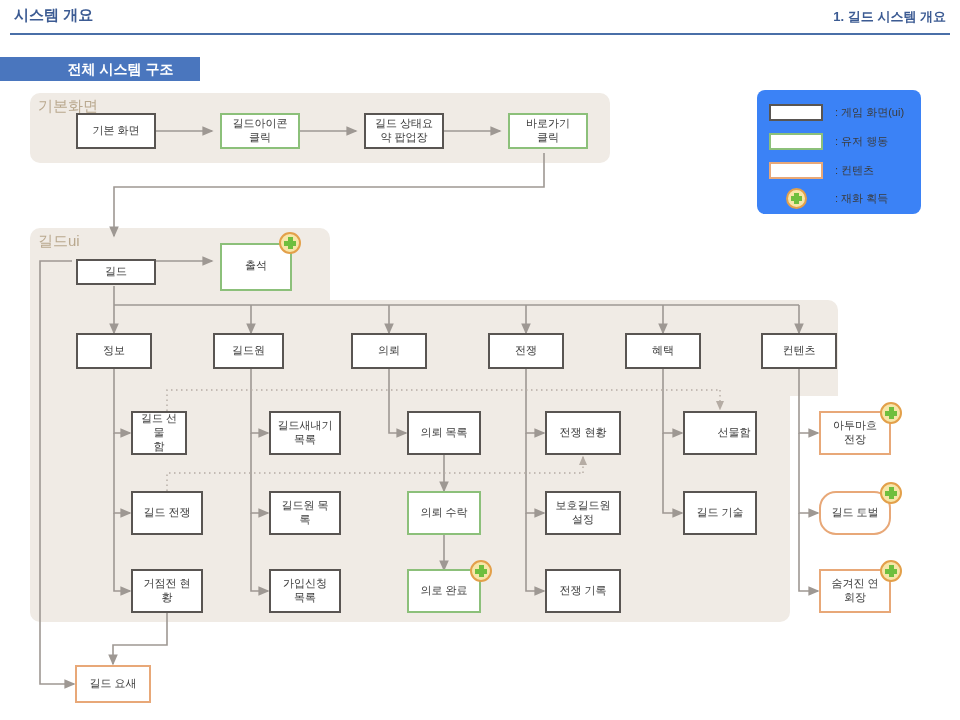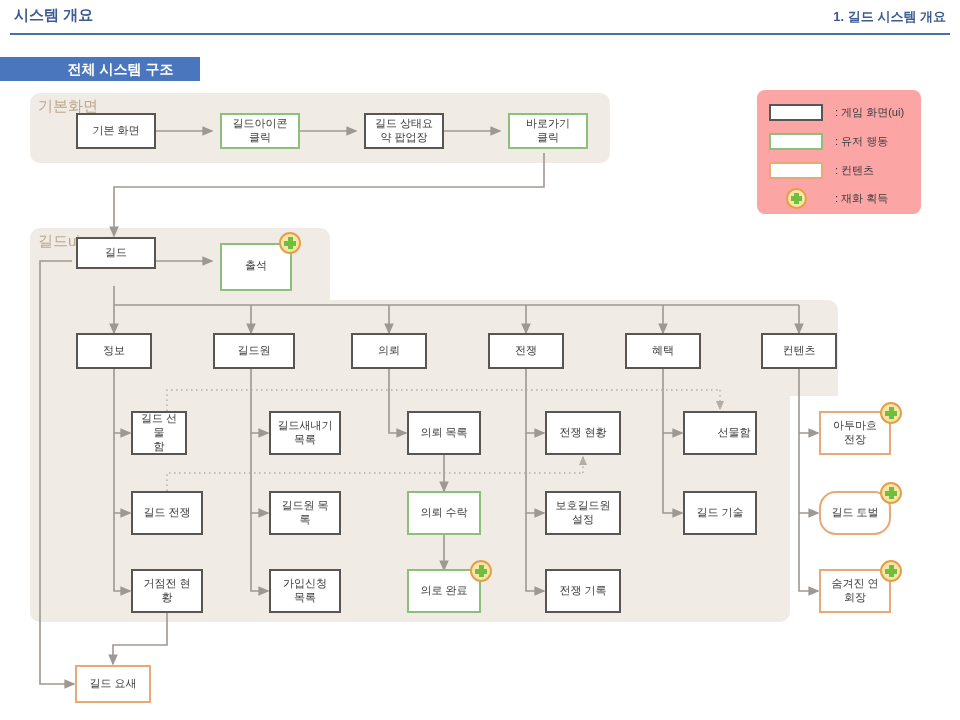--- a/index.html
+++ b/index.html
@@ -132,21 +132,21 @@
     top: 50%; left: 3px;
     height: 5px; width: 12px;
     margin-top: -2.5px;
   }
 
   
   #legend {
     position: absolute;
     left: 757px; top: 90px;
     width: 164px; height: 124px;
-    background: #fca5a5;
+    background: #3b82f6;
     border-radius: 8px;
   }
   .legend-row {
     position: absolute;
     left: 12px;
     height: 20px;
     display: flex;
     align-items: center;
   }
   .legend-swatch {
@@ -312,32 +312,32 @@
   <div class="node act" style="left:220px; top:113px; width:80px; height:36px;">
       <span>길드아이콘<br>클릭</span>
     </div>
   <div class="node ui" style="left:364px; top:113px; width:80px; height:36px;">
       <span>길드 상태요<br>약 팝업장</span>
     </div>
   <div class="node act" style="left:508px; top:113px; width:80px; height:36px;">
       <span>바로가기<br>클릭</span>
     </div>
 
-  <div class="node ui" style="left:76px;  top:237px; width:80px; height:32px;">
+  <div class="node ui" style="left:76px;  top:259px; width:80px; height:26px;">
       <span>길드</span>
     </div>
   <div class="node act" style="left:220px; top:243px; width:72px; height:48px;font-family:Liberation Mono, monospace;">
       <span>출석</span>
     </div>
   <div class="plus-badge" style="left:279px; top:232px;"></div>
 
   <div class="node ui" style="left:76px;  top:333px; width:76px; height:36px;">
       <span>정보</span>
     </div>
-  <div class="node ui" style="left:213px; top:333px; width:82px; height:36px;">
+  <div class="node ui" style="left:213px; top:333px; width:71px; height:36px;">
       <span>길드원</span>
     </div>
   <div class="node ui" style="left:351px; top:333px; width:76px; height:36px;">
       <span>의뢰</span>
     </div>
   <div class="node ui" style="left:488px; top:333px; width:76px; height:36px;">
       <span>전쟁</span>
     </div>
   <div class="node ui" style="left:625px; top:333px; width:76px; height:36px;">
       <span>혜택</span>

